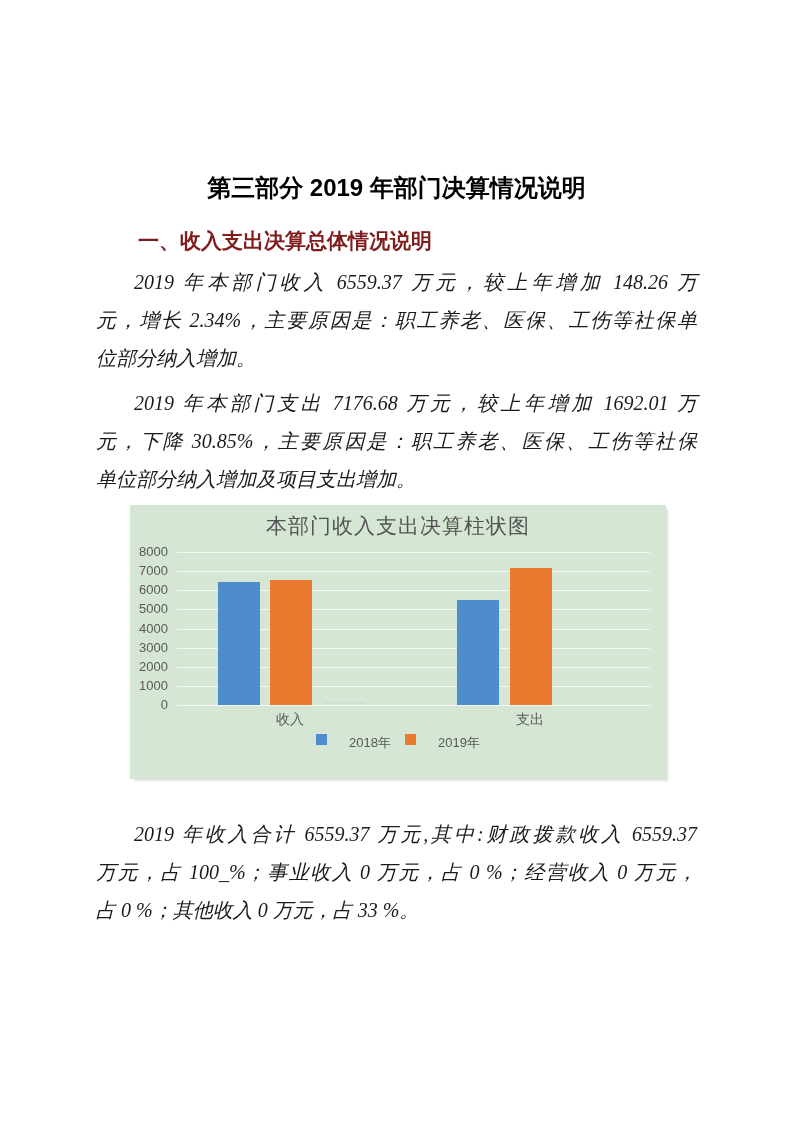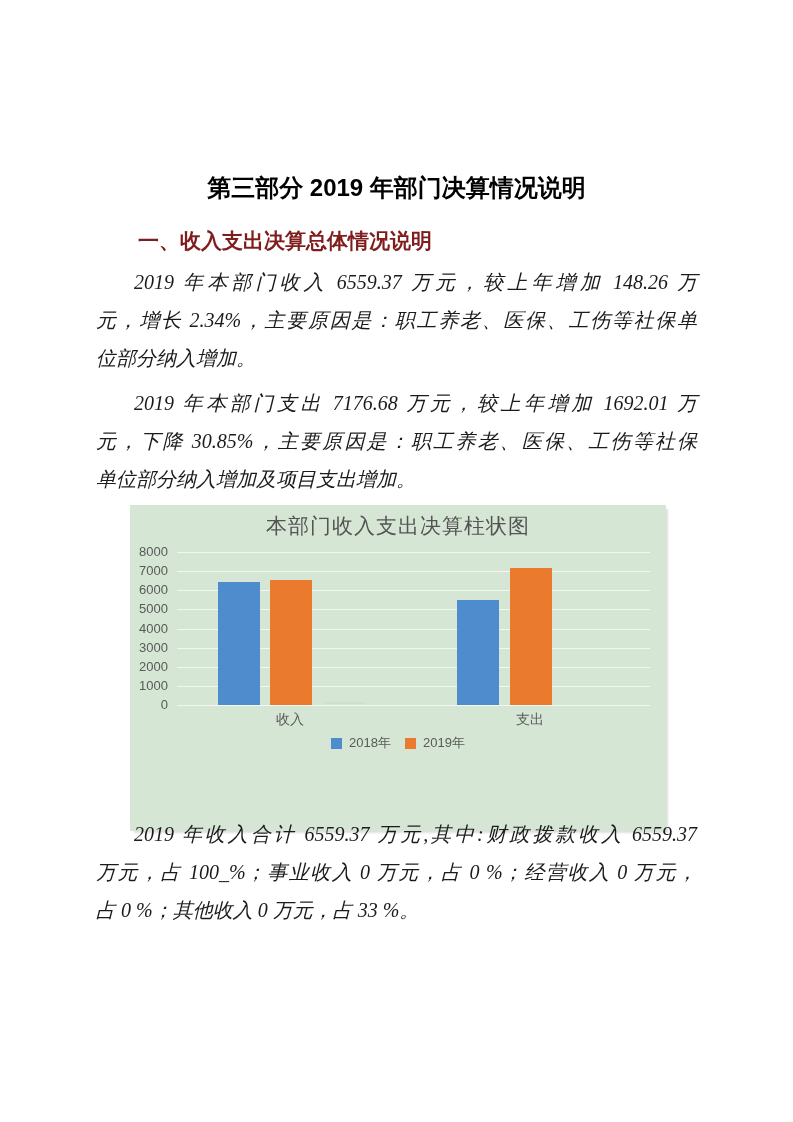--- a/index.html
+++ b/index.html
@@ -36,21 +36,21 @@
     font-size:20px;
     text-align:justify;text-align-last:justify;
     text-justify:inter-character;
     box-sizing:border-box;
     font-style:italic;
   }
   .tline.first{padding-left:38px;}
   .tline.last{text-align-last:left;}
   
   .chart{
-    position:absolute;left:130px;top:505px;width:536px;height:326px;
+    position:absolute;left:130px;top:505px;width:536px;height:274px;
     box-shadow:3px 3px 2px -1px rgba(160,160,160,0.35);
   }
   .chart-title{
     position:absolute;top:7px;left:0;width:536px;
     text-align:center;
     font-family:"Liberation Serif", serif;
     font-size:21px;letter-spacing:1px;color:#545454;
   }
   .chart-plot{
     position:absolute;left:47px;top:47px;width:473px;height:153px;
@@ -75,21 +75,21 @@
   }
   .cat-label{
     position:absolute;top:206px;transform:translateX(-50%);
     font-family:"Liberation Serif", serif;
     font-size:14px;color:#595959;white-space:nowrap;
   }
   .legend{
     position:absolute;top:229px;left:0;width:536px;
     display:flex;justify-content:center;align-items:center;gap:14px;
   }
-  .legend-item{display:flex;align-items:center;gap:7px;}
+  .legend-item{display:flex;align-items:flex-start;gap:22px;}
   .legend-swatch{width:11px;height:11px;display:inline-block;}
   .legend-label{
     font-family:"Liberation Sans", sans-serif;
     font-size:13px;color:#595959;
   }
 </style>
 </head>
 <body>
 
 <div class="page">

